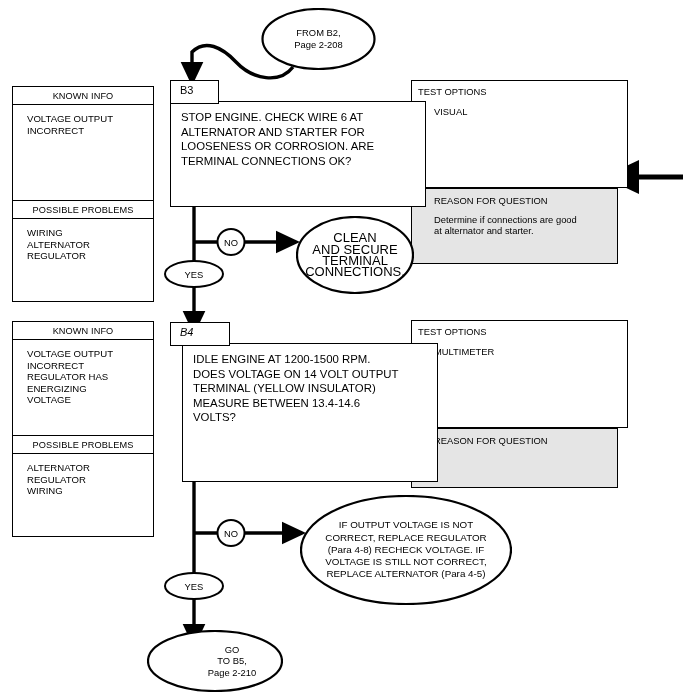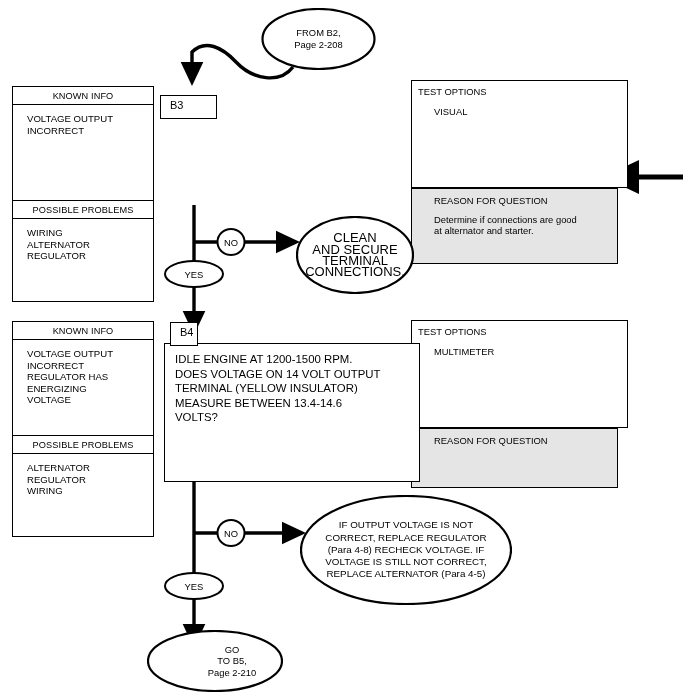--- a/index.html
+++ b/index.html
@@ -182,22 +182,28 @@
     <div class="test-hdr">TEST OPTIONS</div>
     <div class="test-val">VISUAL</div>
   </div>
 
   <div class="abs reason-box" style="left:411px; top:188px; width:207px; height:76px;">
     <div class="reason-hdr">REASON FOR QUESTION</div>
     <div class="reason-val">Determine if connections are good
 at alternator and starter.</div>
   </div>
 
-  <div class="abs step-tag" style="left:160px; top:80px; width:57px; height:24px;margin-top:15px;">B3</div>
-
+  <div class="abs step-tag" style="left:170px; top:80px; width:49px; height:24px;">B3</div>
+
+  <div class="abs question-box" style="left:170px; top:101px; width:256px; height:106px;">
+    <div class="question-text">STOP ENGINE. CHECK WIRE 6 AT
+ALTERNATOR AND STARTER FOR
+LOOSENESS OR CORROSION. ARE
+TERMINAL CONNECTIONS OK?</div>
+  </div>
 
   <div class="abs dec-label" style="left:216px; top:228px; width:30px; height:28px;">
     <svg viewBox="0 0 30 28" preserveAspectRatio="none">
       <ellipse cx="15" cy="14" rx="13.5" ry="13" fill="#fff" stroke="#000" stroke-width="2" vector-effect="non-scaling-stroke"></ellipse>
     </svg>
     <span>NO</span>
   </div>
 
   <div class="abs dec-label" style="left:164px; top:260px; width:60px; height:28px;">
     <svg viewBox="0 0 60 28" preserveAspectRatio="none">
@@ -231,23 +237,23 @@
 
   <div class="abs test-box" style="left:411px; top:320px; width:217px; height:108px;">
     <div class="test-hdr">TEST OPTIONS</div>
     <div class="test-val">MULTIMETER</div>
   </div>
 
   <div class="abs reason-box" style="left:411px; top:428px; width:207px; height:60px;">
     <div class="reason-hdr">REASON FOR QUESTION</div>
   </div>
 
-  <div class="abs step-tag" style="left:170px; top:322px; width:28px; height:24px;">B4</div>
-
-  <div class="abs question-box" style="left:164px; top:343px; width:256px; height:139px;">
+  <div class="abs step-tag" style="left:170px; top:322px; width:60px; height:24px;font-style:italic;">B4</div>
+
+  <div class="abs question-box" style="left:182px; top:343px; width:256px; height:139px;">
     <div class="question-text">IDLE ENGINE AT 1200-1500 RPM.
 DOES VOLTAGE ON 14 VOLT OUTPUT
 TERMINAL (YELLOW INSULATOR)
 MEASURE BETWEEN 13.4-14.6
 VOLTS?</div>
   </div>
 
   <div class="abs dec-label" style="left:216px; top:519px; width:30px; height:28px;">
     <svg viewBox="0 0 30 28" preserveAspectRatio="none">
       <ellipse cx="15" cy="14" rx="13.5" ry="13" fill="#fff" stroke="#000" stroke-width="2" vector-effect="non-scaling-stroke"></ellipse>

